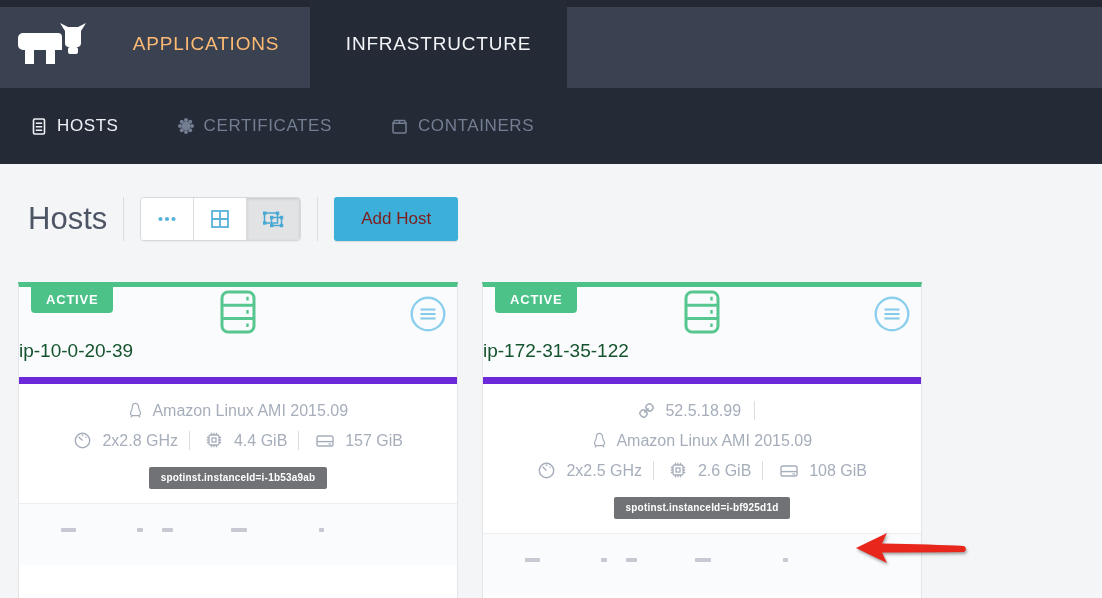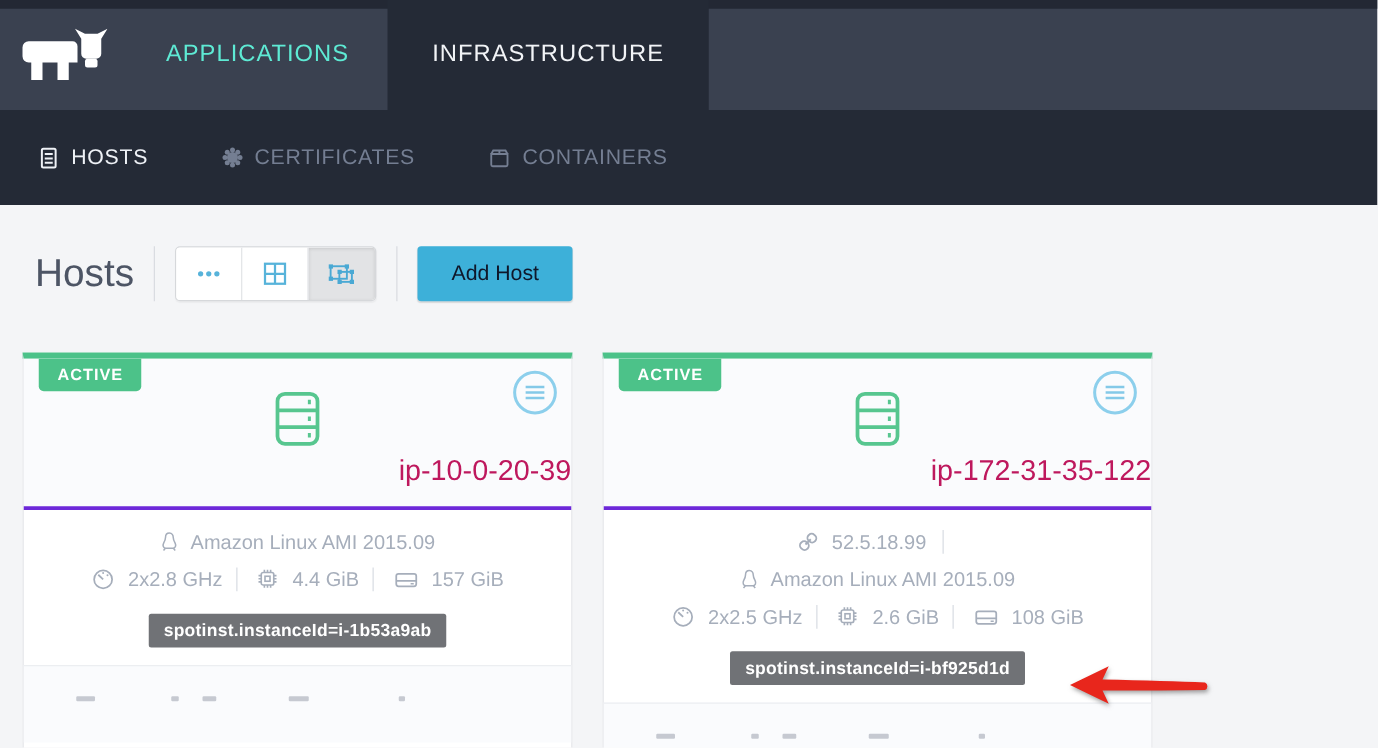--- a/index.html
+++ b/index.html
@@ -9,55 +9,55 @@
     background:#f4f5f7;
     position:relative;
     overflow:hidden;
   }
   svg { display:block; }
 
   
   .topnav { height:88px; background:#3a4150; display:flex; align-items:stretch; position:relative; }
   .topnav::before { content:""; position:absolute; top:0; left:0; right:0; height:7px; background:#232834; }
   .logo-box { width:102px; display:flex; align-items:center; justify-content:center; }
-  .tab { display:flex; align-items:center; justify-content:center; font-size:19px; letter-spacing:.8px; color:#5eead4; cursor:pointer; }
+  .tab { display:flex; align-items:center; justify-content:center; font-size:19px; letter-spacing:.8px; color:#fdba74; cursor:pointer; }
   .tab-applications { width:208px; }
   .tab-infrastructure { width:257px; background:#242a36; color:#f2f4f7; position:relative; z-index:1; }
   .tab-admin { width:166px; }
 
   
   .subnav { height:76px; background:#242a36; display:flex; align-items:center; padding-left:30px; }
   .subnav-item { display:flex; align-items:center; gap:9px; color:#747e92; font-size:17px; letter-spacing:.6px; margin-right:58px; cursor:pointer; }
   .subnav-item.active { color:#eef1f6; }
   .subnav-item svg { flex:none; }
 
   
   .toolbar { display:flex; align-items:center; margin:32px 0 0 28px; height:46px; }
   .page-title { font-size:31px; color:#4d5565; font-weight:400; }
   .vdiv { width:1px; height:44px; background:#d9dce1; margin:0 16px; }
   .btn-group { display:flex; background:#fff; border:1px solid #d6d8db; border-radius:4px; overflow:hidden; box-shadow:0 1px 1px rgba(0,0,0,.04); }
   .view-btn { width:53px; height:42px; display:flex; align-items:center; justify-content:center; color:#57b3da; background:#fff; border:none; border-right:1px solid #dcdee1; cursor:pointer; }
   .view-btn:last-child { border-right:none; }
   .view-btn.selected { background:#e2e3e5; color:#4aa9d4; box-shadow:inset 0 1px 3px rgba(0,0,0,.12); }
-  .add-host-btn { height:44px; padding:0 27px; background:#3db0d9; border:none; border-radius:3px; color:#0f172a; font-size:17px; font-family:inherit; cursor:pointer; box-shadow:0 1px 1px rgba(0,0,0,.12); }
+  .add-host-btn { height:44px; padding:0 27px; background:#3db0d9; border:none; border-radius:3px; color:#7f1d1d; font-size:17px; font-family:inherit; cursor:pointer; box-shadow:0 1px 1px rgba(0,0,0,.12); }
 
   
   .cards { display:flex; gap:24px; margin:40px 0 0 18px; }
   .host-card { width:440px; height:344px; background:#fff; border:1px solid #e3e5e9; border-top:5px solid #4cc289; position:relative; }
-  .card-header { background:#fafbfd; border-bottom:3px solid #6d28d9; text-align:right; padding:25px 0 15px; position:relative; }
+  .card-header { background:#fafbfd; border-bottom:7px solid #6d28d9; text-align:left; padding:2px 0 15px; position:relative; }
   .status-badge { position:absolute; top:0; left:12px; background:#4cc289; color:#fff; font-size:13px; font-weight:700; letter-spacing:.8px; padding:5px 15px 6px; border-radius:0 0 4px 4px; }
   .card-menu { position:absolute; top:8px; right:10px; cursor:pointer; }
-  .host-name { font-size:23px; color:#be185d; margin-top:5px; }
+  .host-name { font-size:19px; color:#14532d; margin-top:5px; }
   .host-icon-wrap { display:flex; justify-content:center; }
   .card-body { text-align:center; padding:12px 0 14px; color:#a6aebb; font-size:16px; }
   .info-row { line-height:30px; white-space:nowrap; }
   .info-row svg { display:inline-block; vertical-align:-3px; margin-right:6px; }
   .sep { display:inline-block; width:1px; height:19px; background:#d9dde3; vertical-align:-4px; margin:0 11px; }
   .sep.trail { margin-left:13px; }
-  .host-tag { display:inline-block; margin-top:11px; background:#707276; color:#fff; font-size:14px; font-weight:700; letter-spacing:.2px; padding:5px 12px 6px; border-radius:2px; }
+  .host-tag { display:inline-block; margin-top:11px; background:#707276; color:#fff; font-size:10px; font-weight:700; letter-spacing:.2px; padding:5px 12px 6px; border-radius:2px; }
   .card-footer { border-top:1px solid #eceef1; background:#fafbfd; height:62px; position:relative; }
   .smudge { position:absolute; top:24px; height:4px; background:#9aa1ad; opacity:.55; border-radius:1px; }
 
   
   .red-arrow { position:absolute; left:853px; top:529px; filter:drop-shadow(1px 2px 1.5px rgba(70,70,70,.5)); }
 </style>
 </head>
 <body>
 
 <div class="topnav">

